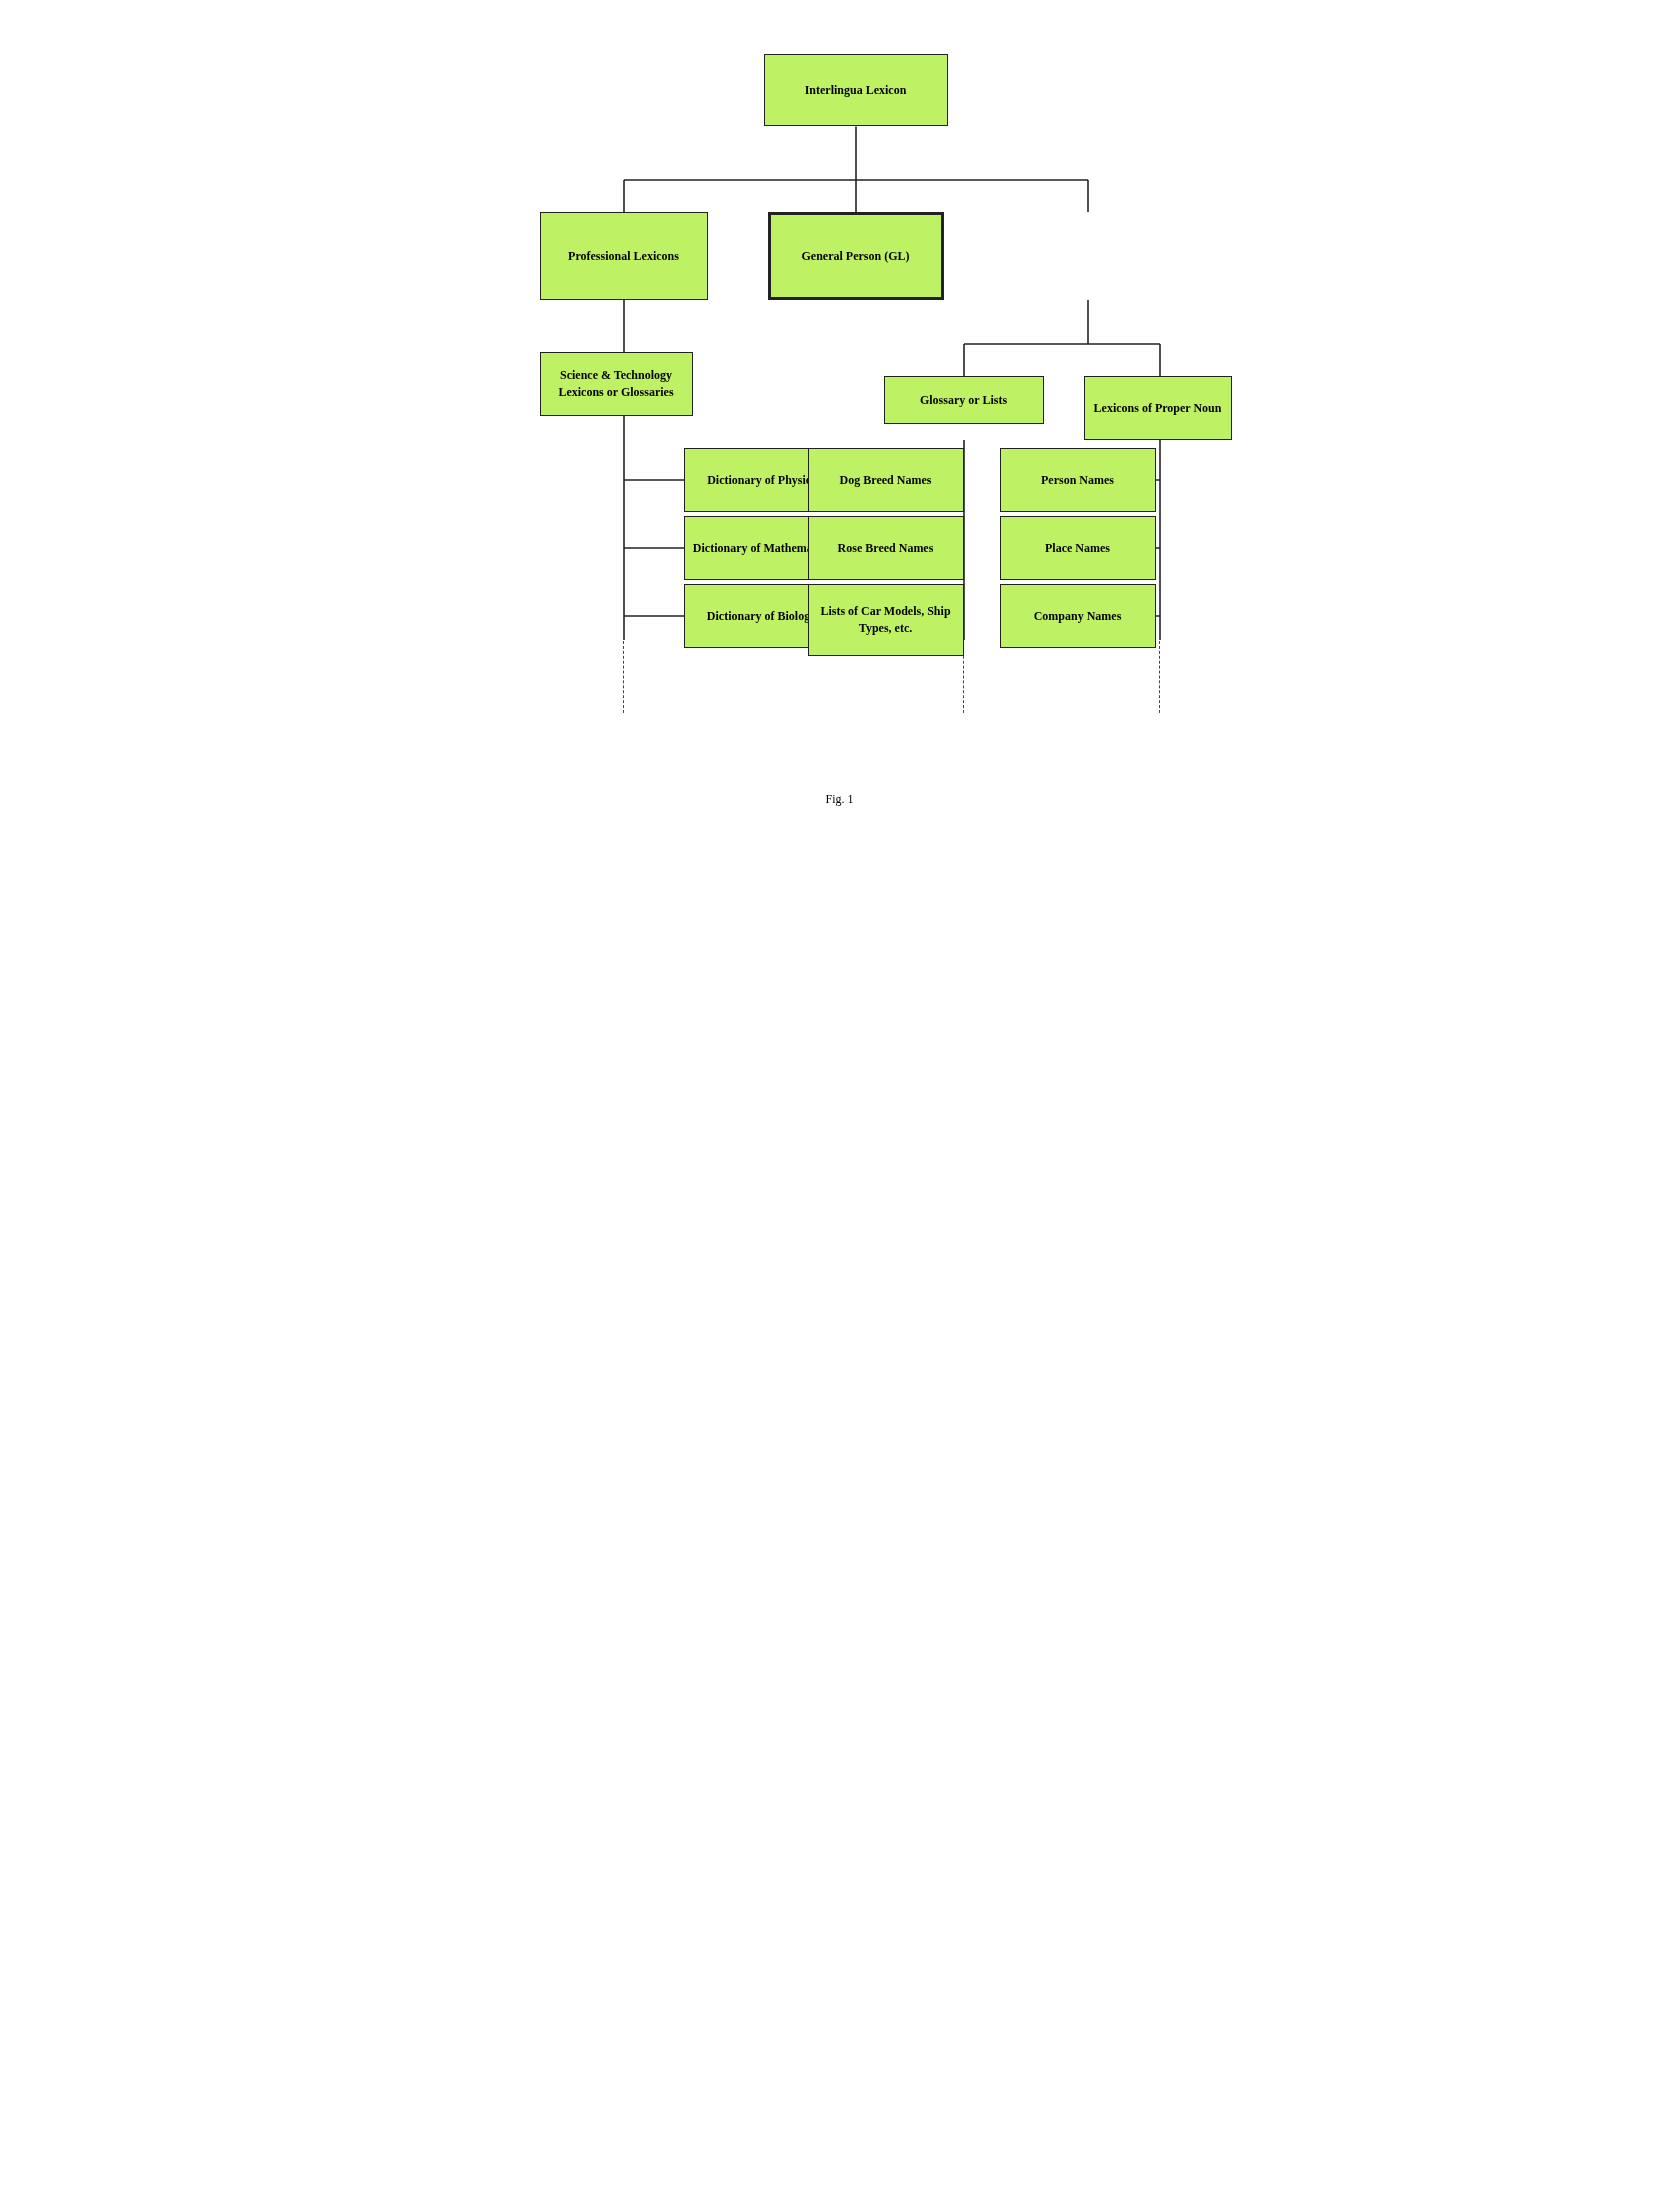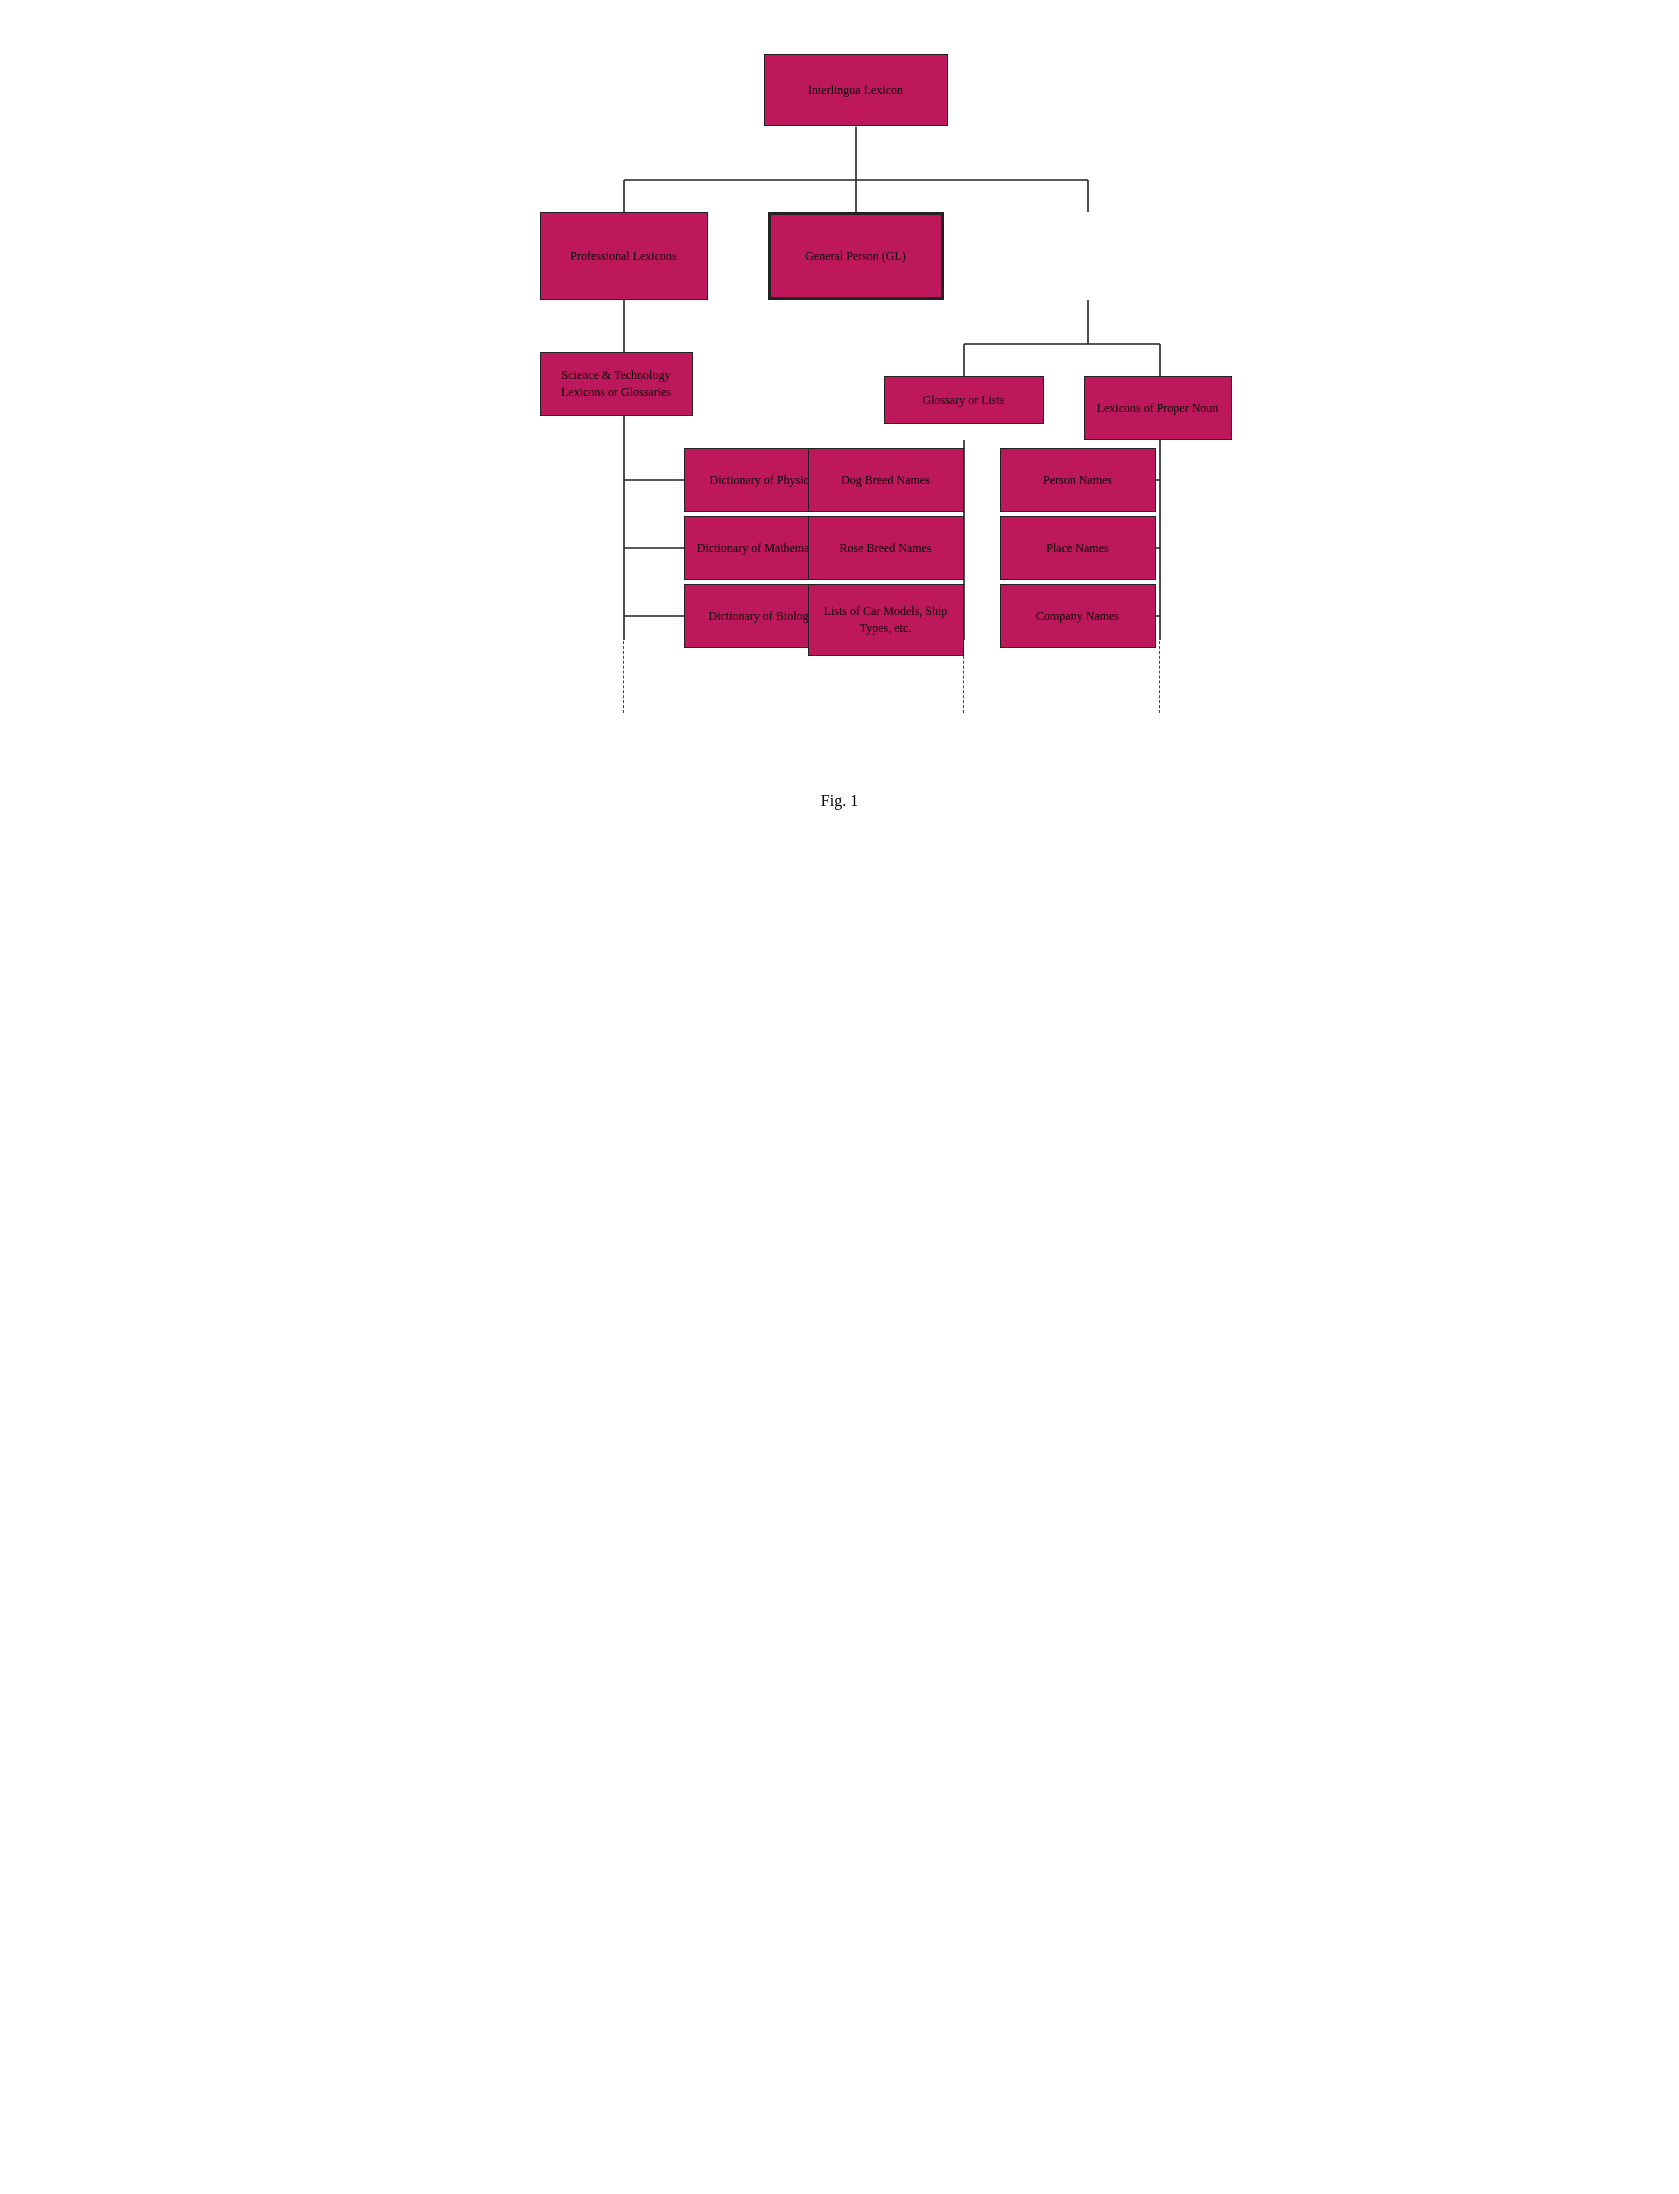--- a/index.html
+++ b/index.html
@@ -26,37 +26,38 @@
       top: 0; left: 0;
       width: 100%;
       height: 100%;
       pointer-events: none;
       overflow: visible;
     }
     
     .node {
       position: absolute;
       border: 1.6px solid #222;
-      background: #be185d;
+      background: #bef264;
       display: flex;
       align-items: center;
       justify-content: center;
       text-align: center;
       font-size: 12px;
       line-height: 1.4;
       padding: 6.4px 8px;
+      font-weight: bold;
     }
     .node.bold-border {
       border-width: 3.2px;
     }
     
     .fig-caption {
       text-align: center;
       margin-top: 24px;
-      font-size: 16px;
+      font-size: 12px;
     }
     .dashed-line {
       position: absolute;
       border-left: 1.6px dashed #444;
     }
   </style>
 </head>
 <body>
 
 <div class="page">

